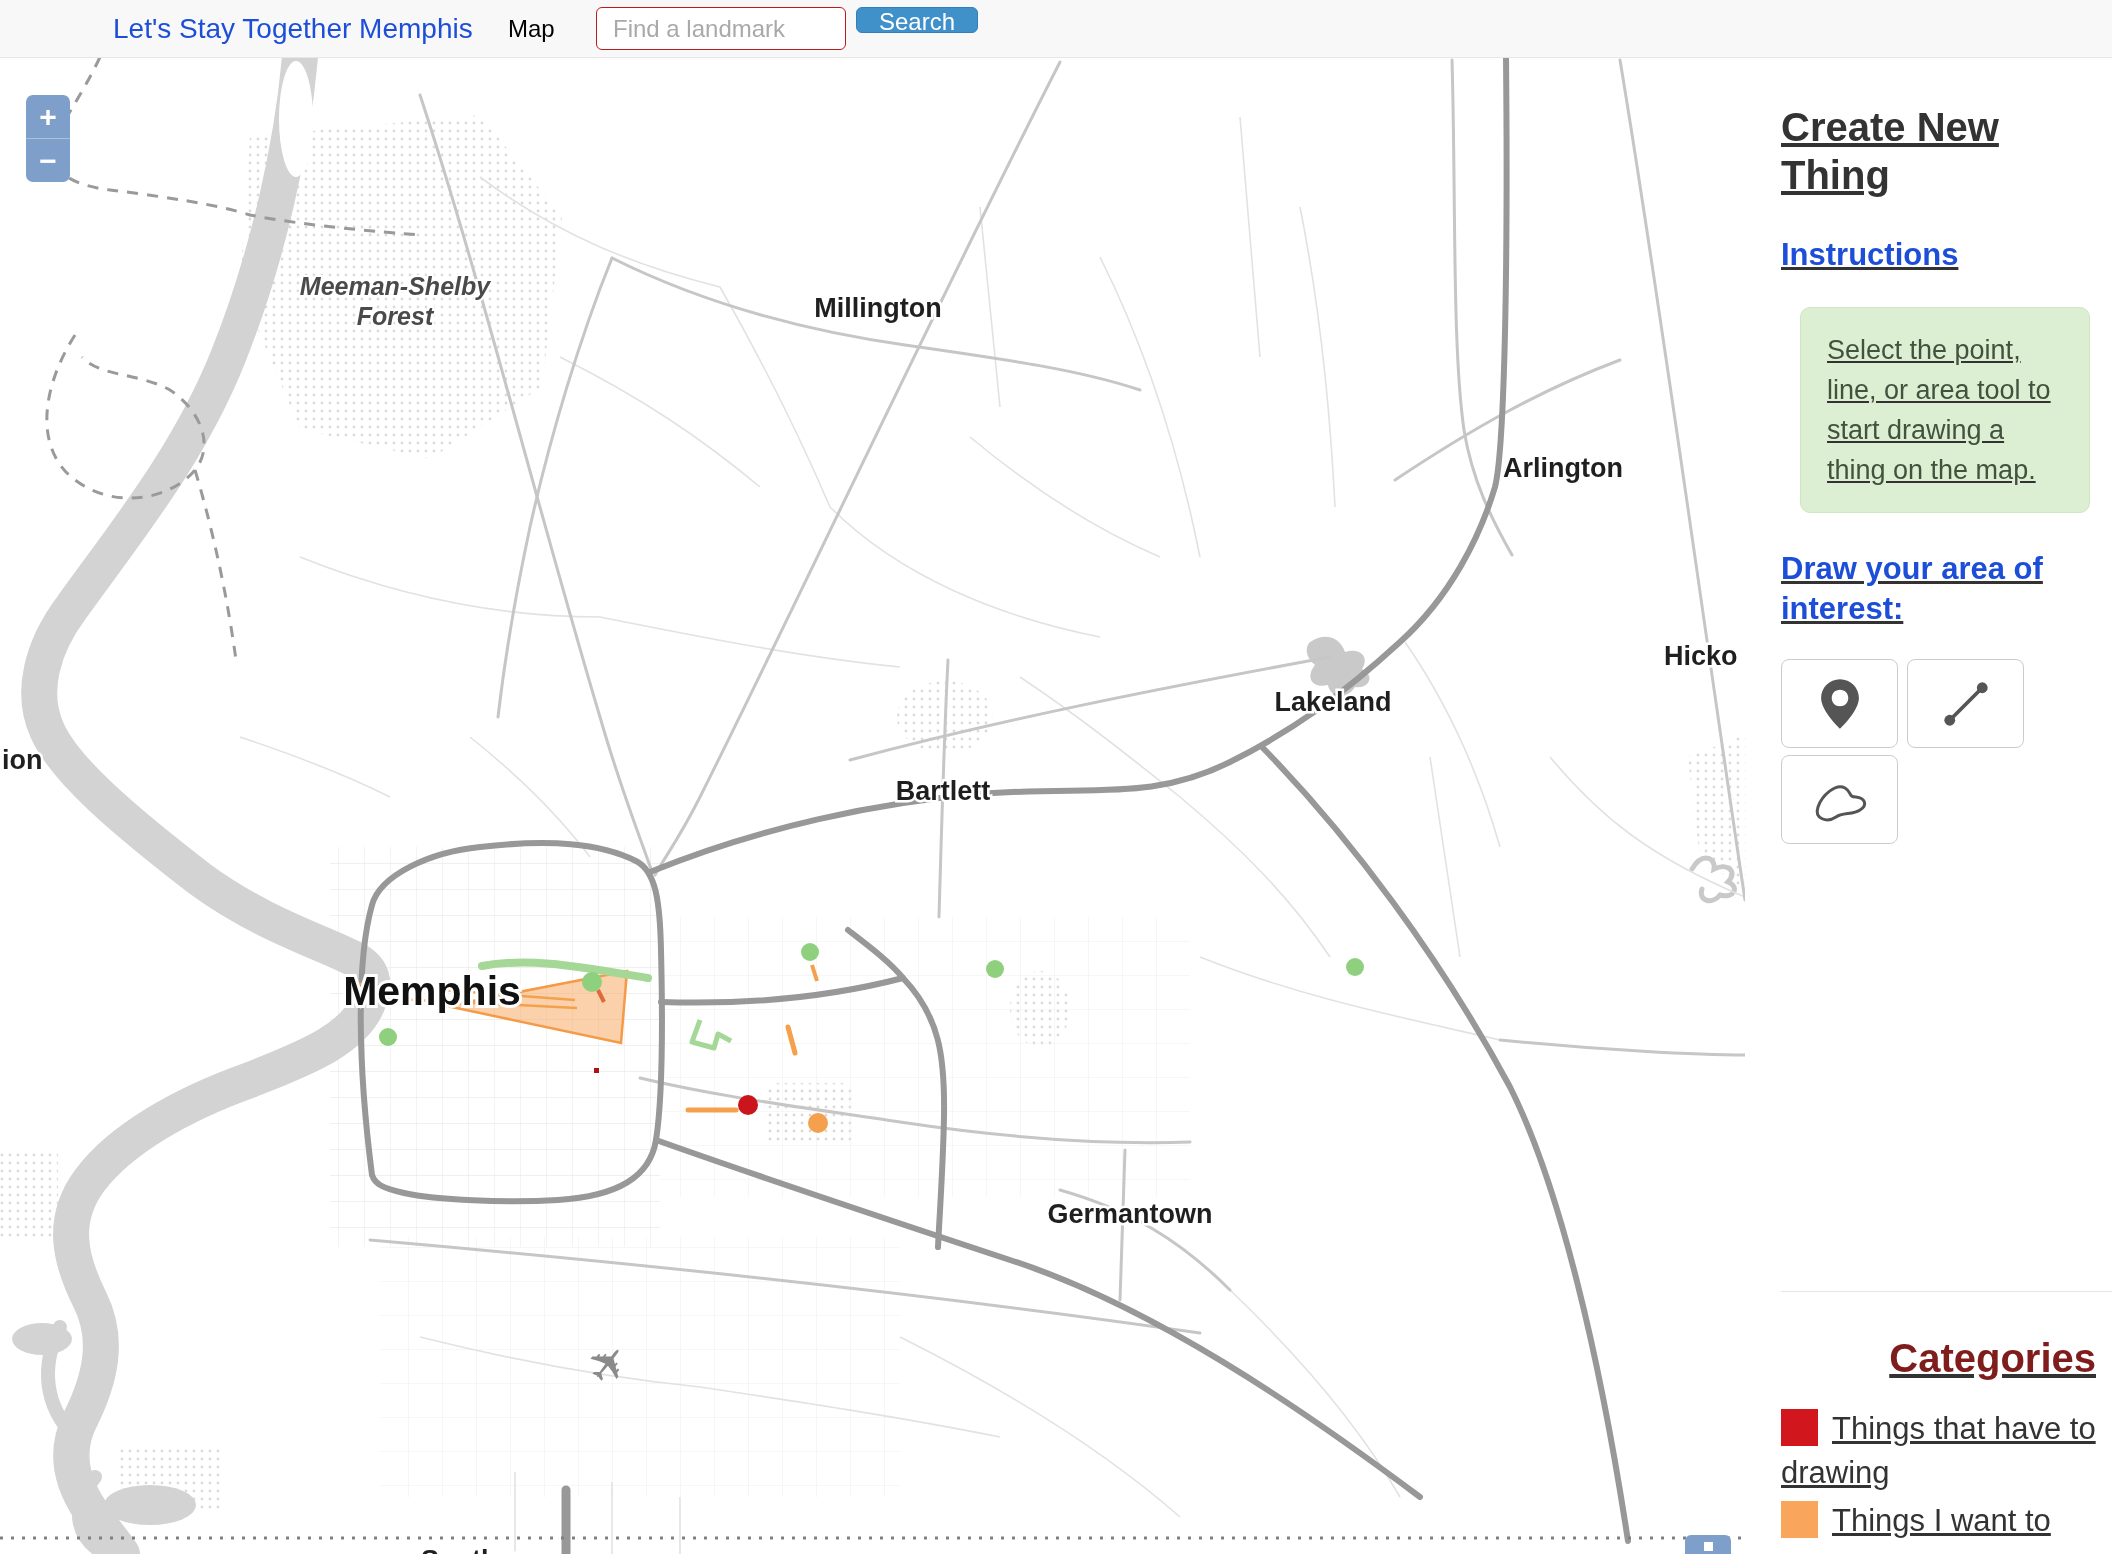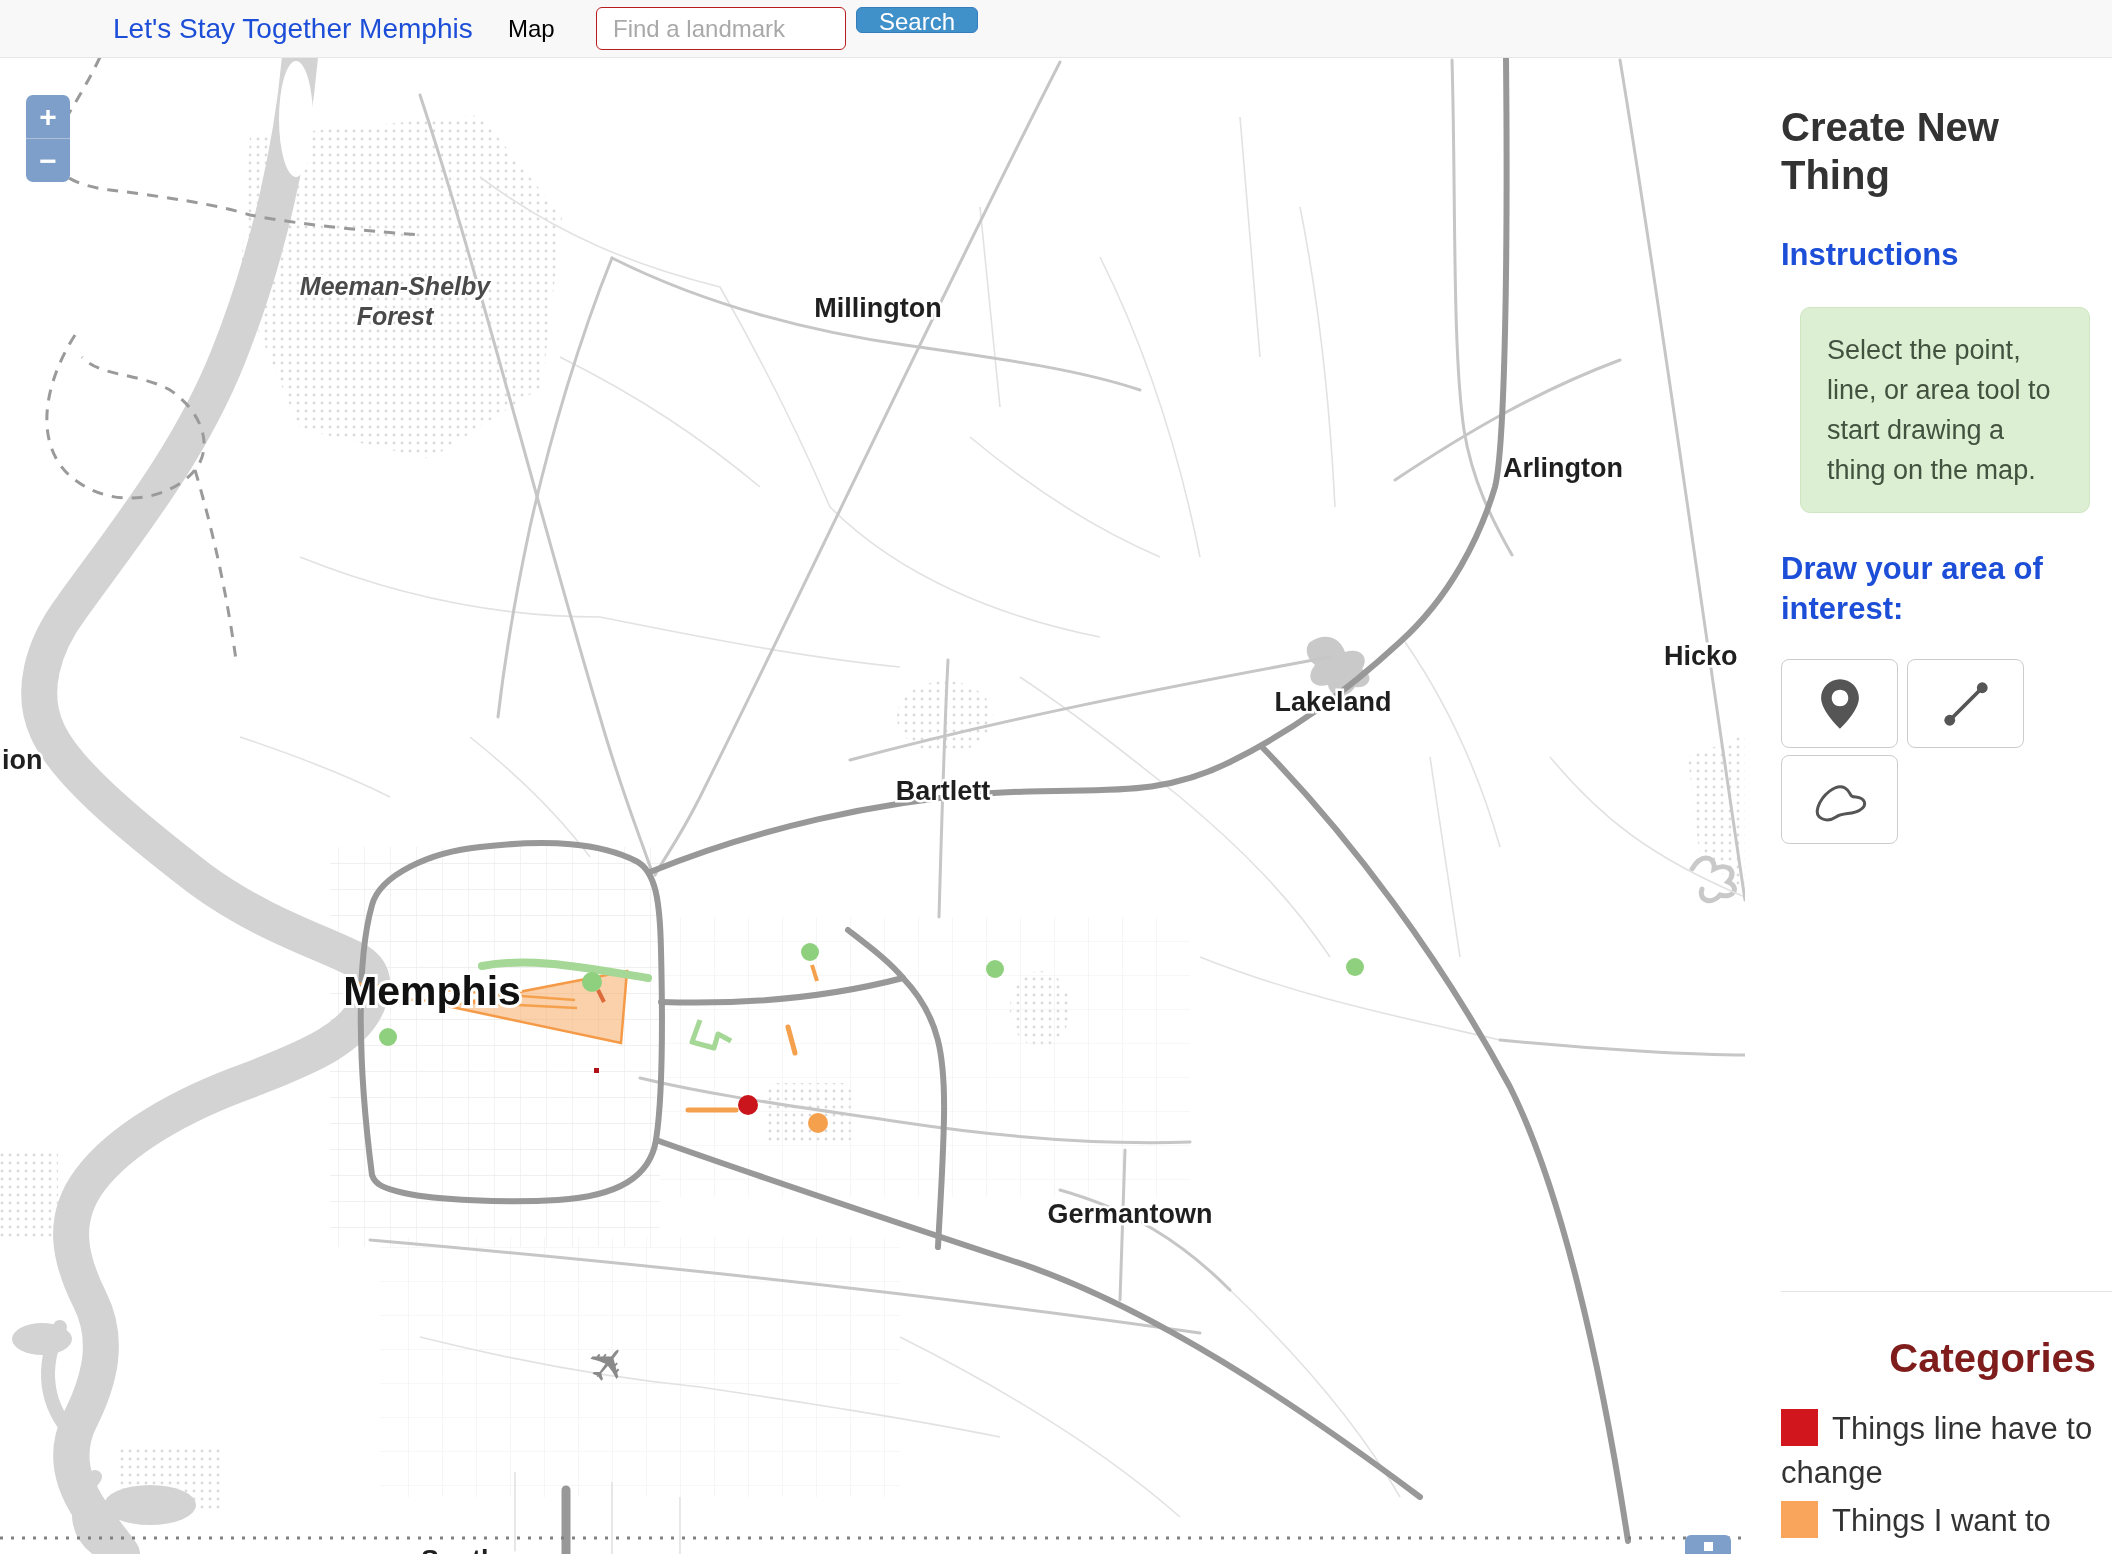--- a/index.html
+++ b/index.html
@@ -35,21 +35,21 @@
   .attrib-btn .dot{position:absolute;left:19px;top:7px;width:9px;height:9px;background:#fff;}
 
   .maplabel{font-family:"Liberation Sans",sans-serif;font-weight:bold;font-size:27px;fill:#1f1f1f;
             stroke:#ffffff;stroke-width:5px;paint-order:stroke;text-anchor:middle;}
   .maplabel.big{font-size:41px;fill:#111;stroke-width:6px;}
   .maplabel.forest{font-style:italic;font-weight:600;font-size:25px;fill:#4a4a4a;stroke-width:4px;}
   .maplabel.start{text-anchor:start;}
 
   
   .sidebar{position:absolute;left:1745px;top:57px;width:367px;height:1497px;background:#fff;
-           box-sizing:border-box;padding:0 16px 0 36px;z-index:25;}
+           box-sizing:border-box;padding:0 16px 0 36px;z-index:25;text-decoration:underline;}
   .sb-title{font-size:40px;font-weight:600;color:#333;line-height:48px;margin:46px 0 0;}
   .sb-sub{font-size:31px;font-weight:600;color:#1d4ed8;line-height:40px;margin:36px 0 0;}
   .instr-box{margin:32px 8px 0 19px;width:290px;box-sizing:border-box;background:#dcefd2;
              border:1px solid #cfe6c2;border-radius:10px;padding:22px 26px;
              font-size:27px;line-height:40px;color:#42523f;}
   .tools{margin-top:30px;width:260px;display:flex;flex-wrap:wrap;}
   .tool-btn{width:115px;height:87px;margin:0 9px 7px 0;background:#fff;border:1px solid #ccc;
             border-radius:8px;display:flex;align-items:center;justify-content:center;cursor:pointer;}
   .sb-hr{border:none;border-top:1px solid #e5e5e5;margin:440px -16px 0 0;}
   .cat-title{font-size:40px;font-weight:600;color:#7f1d1d;margin:44px 0 0;text-align:right;}
@@ -244,21 +244,21 @@
           <path d="M6,32 C10,20 24,8 33,13 C40,17 36,22 44,22 C53,23 56,30 48,35 C41,40 30,37 24,42 C15,48 2,44 6,32 Z" fill="none" stroke="#555" stroke-width="3"></path>
         </svg>
       </div>
     </div>
 
     <hr class="sb-hr">
 
     <h1 class="cat-title">Categories</h1>
     <div class="legend">
       <div class="legend-item">
-        <span class="swatch" style="background-color: rgb(210, 22, 30);"></span><span>Things line have to change</span>
+        <span class="swatch" style="background-color: rgb(210, 22, 30);"></span><span>Things that have to drawing</span>
       </div>
       <div class="legend-item">
         <span class="swatch" style="background-color: rgb(249, 166, 92);"></span><span>Things I want to see</span>
       </div>
 
     </div>
   </div>
 
 </div>
 

